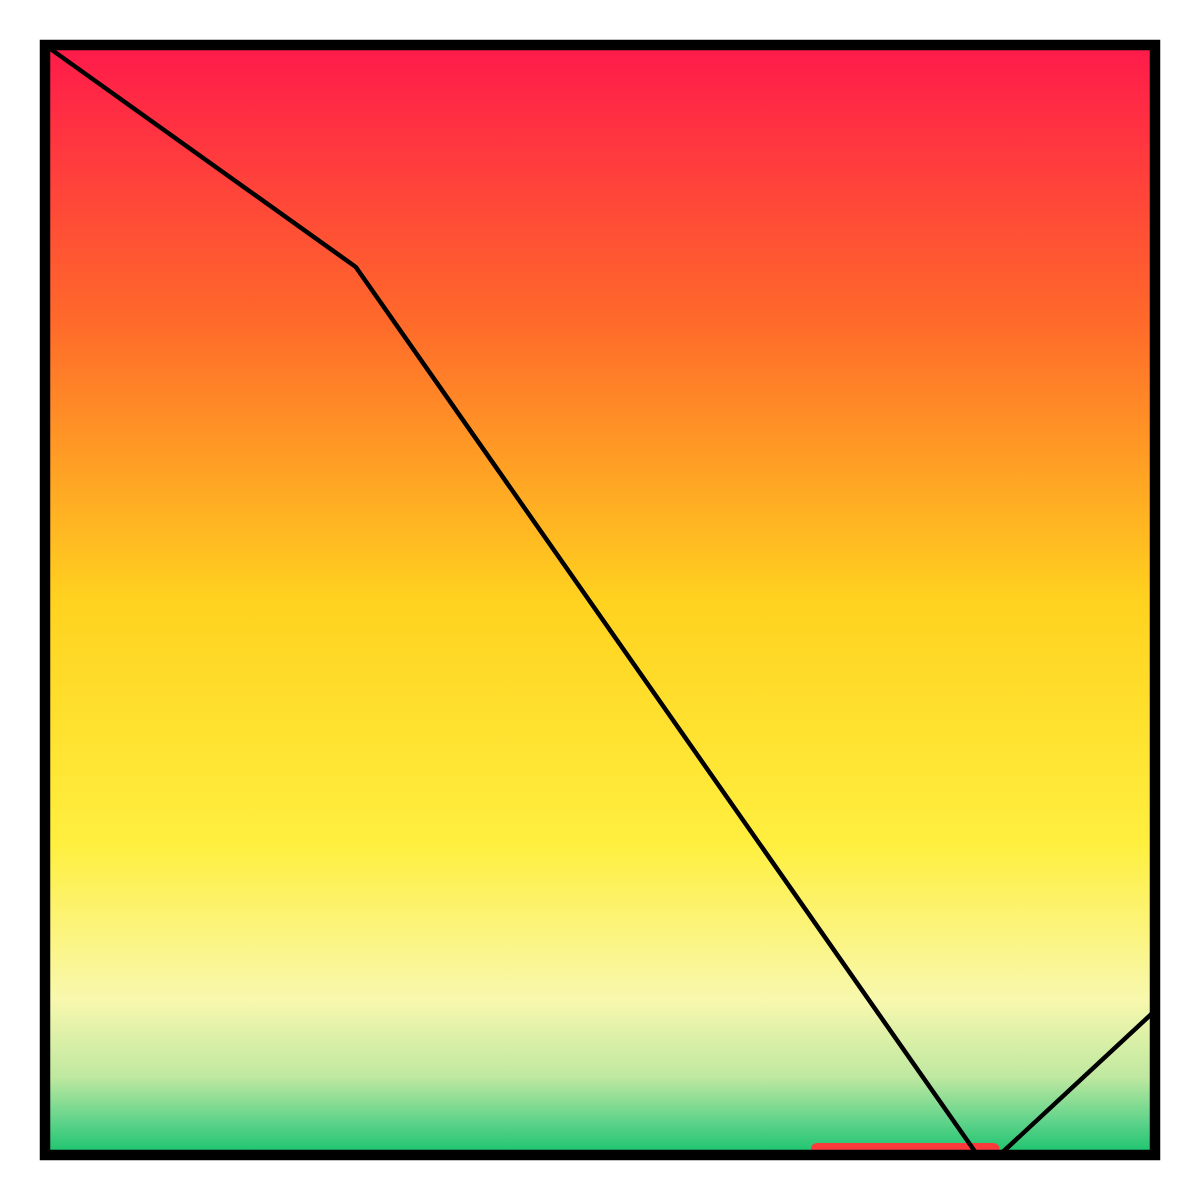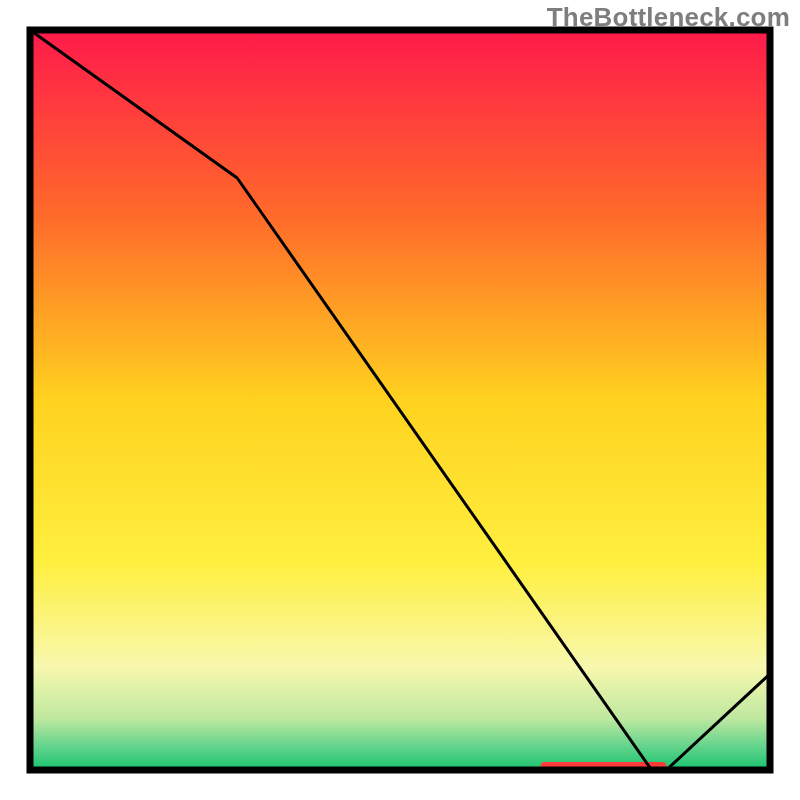--- a/index.html
+++ b/index.html
@@ -29,21 +29,20 @@
   svg {
     position: absolute;
     top: 0;
     left: 0;
   }
 </style>
 </head>
 <body>
 
 <div class="frame">
-  <div class="watermark">TheBottleneck.com</div>
 
   <svg id="plot-svg" width="800" height="800" viewBox="0 0 800 800">
       <defs>
         <linearGradient id="bg-grad" x1="0" y1="0" x2="0" y2="1">
           <stop offset="0%" stop-color="#ff1a4b"></stop>
           <stop offset="25%" stop-color="#ff6a2a"></stop>
           <stop offset="50%" stop-color="#ffd21f"></stop>
           <stop offset="72%" stop-color="#ffef3f"></stop>
           <stop offset="86%" stop-color="#f8f8ae"></stop>
           <stop offset="93%" stop-color="#bfe8a0"></stop>

